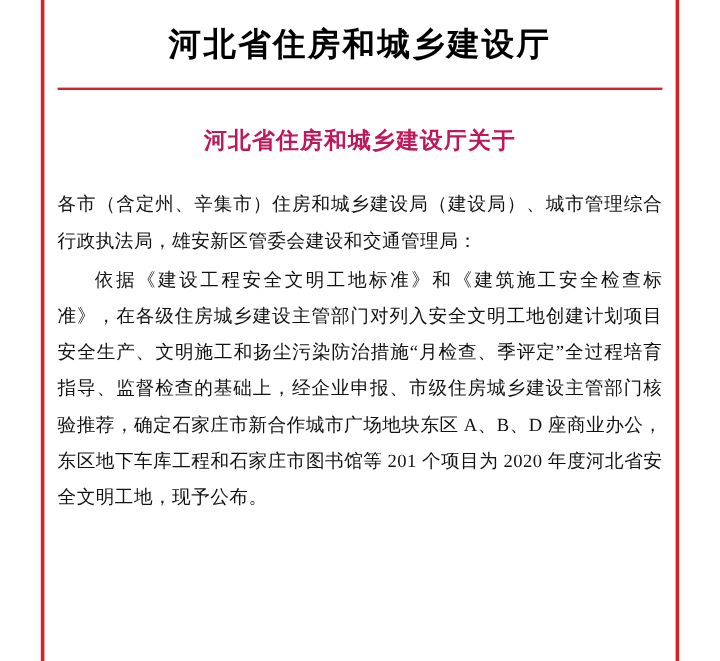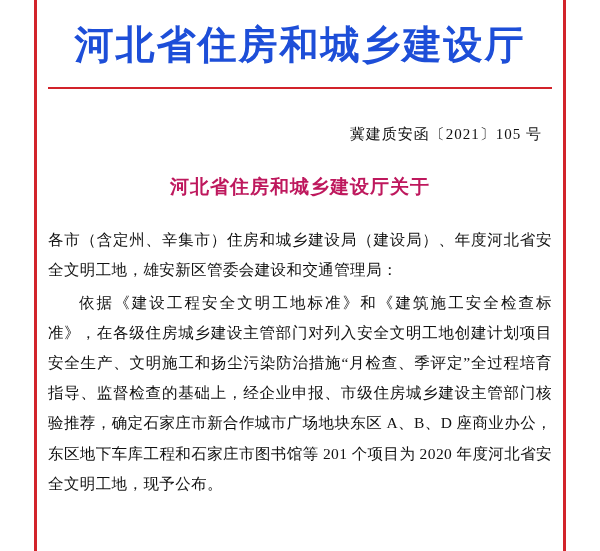--- a/index.html
+++ b/index.html
@@ -38,24 +38,24 @@
     top: 0;
     bottom: 0;
   }
 
   
   .masthead {
     text-align: center;
     padding-top: 22px;
   }
   .masthead-title {
-    color: #1d4ed8;
+    color: #000000;
     font-family: "DejaVu Serif", "Liberation Serif", serif;
     font-weight: bold;
-    font-size: 39px;
+    font-size: 27px;
     letter-spacing: 2px;
     line-height: 1.15;
     white-space: nowrap;
   }
   .masthead-rule {
     margin-top: 20px;
     height: 2px;
     background: #d2232a;
   }
 
@@ -105,25 +105,24 @@
   <div class="side-rule left"></div>
   <div class="side-rule right"></div>
 
   <div class="content">
 
     <div class="masthead">
       <div class="masthead-title">河北省住房和城乡建设厅</div>
       <div class="masthead-rule"></div>
     </div>
 
-    <div class="doc-number">冀建质安函〔2021〕105 号</div>
 
     <div class="doc-title">
       <span class="line">河北省住房和城乡建设厅关于</span>
     </div>
 
     <div class="body-text">
-      <p>各市（含定州、辛集市）住房和城乡建设局（建设局）、年度河北省安全文明工地，雄安新区管委会建设和交通管理局：</p>
+      <p>各市（含定州、辛集市）住房和城乡建设局（建设局）、城市管理综合行政执法局，雄安新区管委会建设和交通管理局：</p>
       <p class="indent">依据《建设工程安全文明工地标准》和《建筑施工安全检查标准》，在各级住房城乡建设主管部门对列入安全文明工地创建计划项目安全生产、文明施工和扬尘污染防治措施“月检查、季评定”全过程培育指导、监督检查的基础上，经企业申报、市级住房城乡建设主管部门核验推荐，确定石家庄市新合作城市广场地块东区 A、B、D 座商业办公，东区地下车库工程和石家庄市图书馆等 201 个项目为 2020 年度河北省安全文明工地，现予公布。</p>
     </div>
 
   </div>
 </div>
 
 </body></html>

